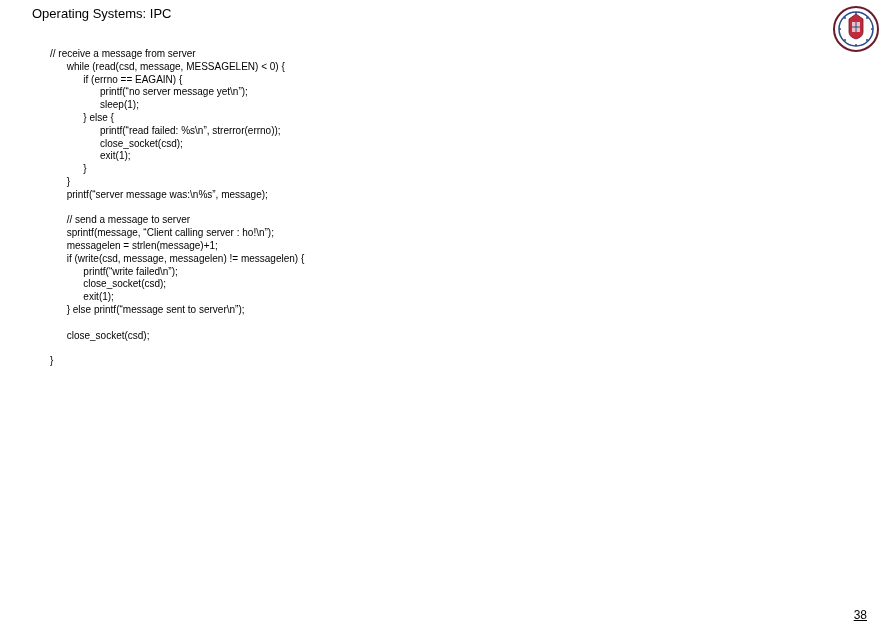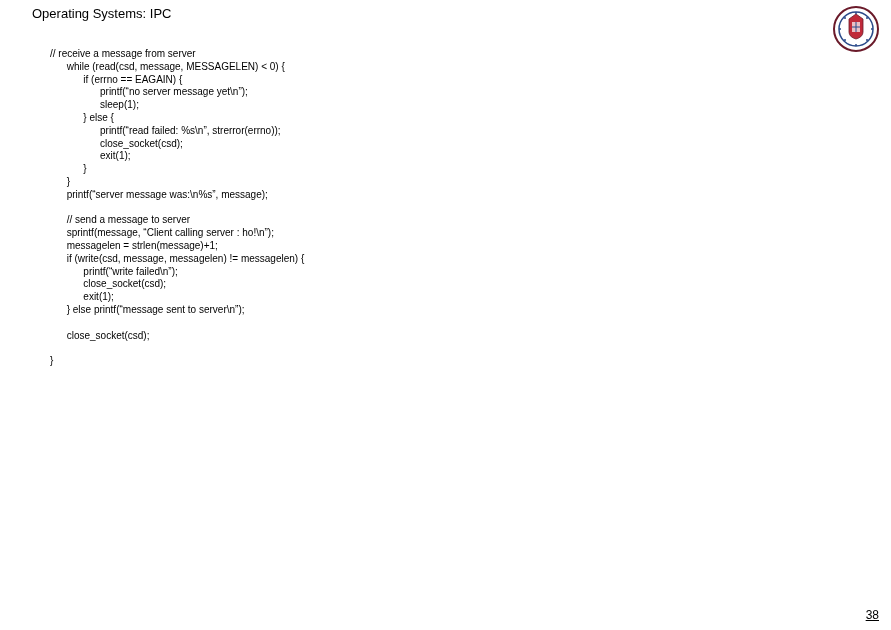--- a/index.html
+++ b/index.html
@@ -37,21 +37,21 @@
       font-family: Verdana, Geneva, sans-serif;
       font-size: 10px;
       line-height: 1.28;
       color: #000;
       white-space: pre;
       font-weight: 500;
     }
     .page-num {
       position: absolute;
       bottom: 8px;
-      right: 12px;
+      right: 24px;
       font-size: 12px;
       color: #000;
       text-decoration: underline;
     }
   </style>
 </head>
 <body>
 
 <div class="header">
   <span>Operating Systems: IPC</span>

